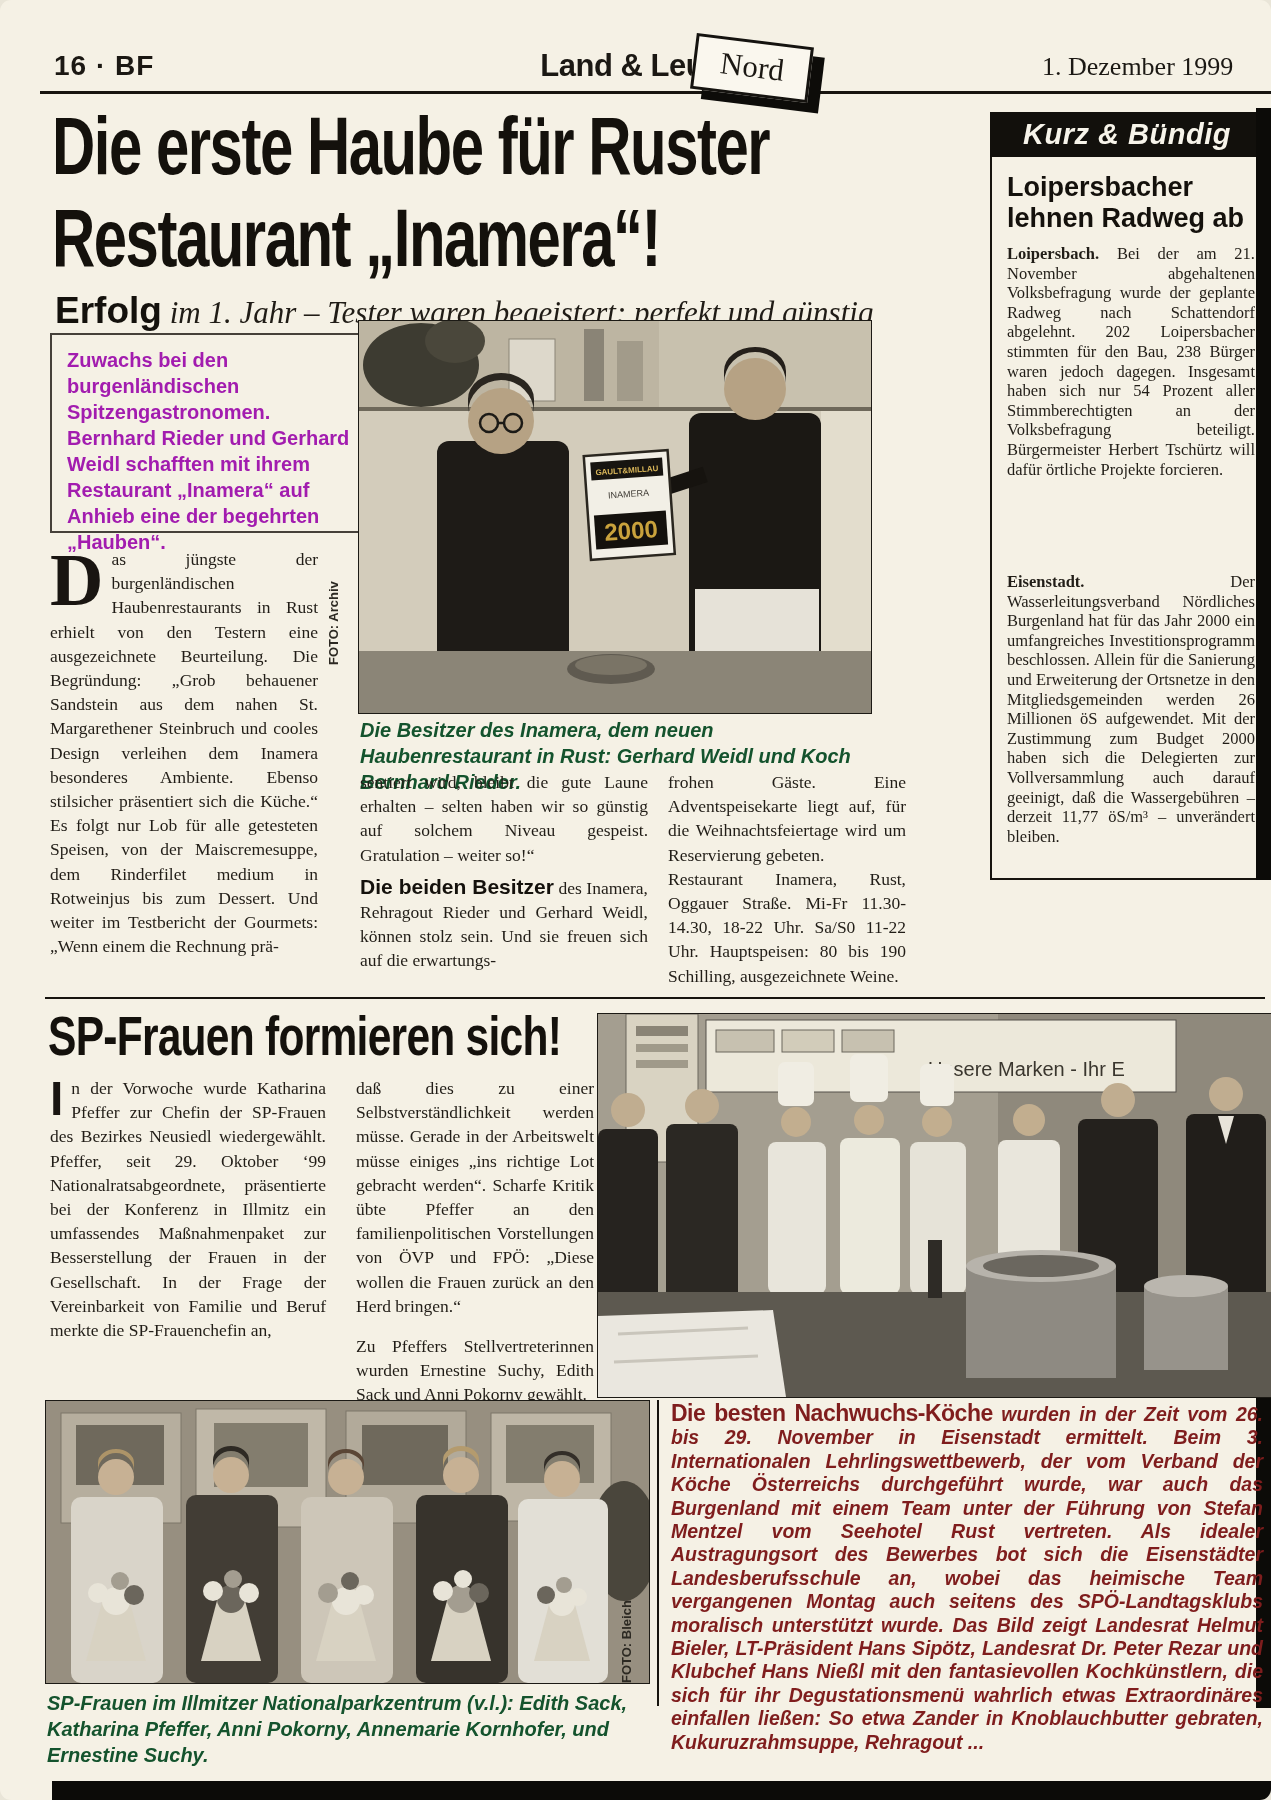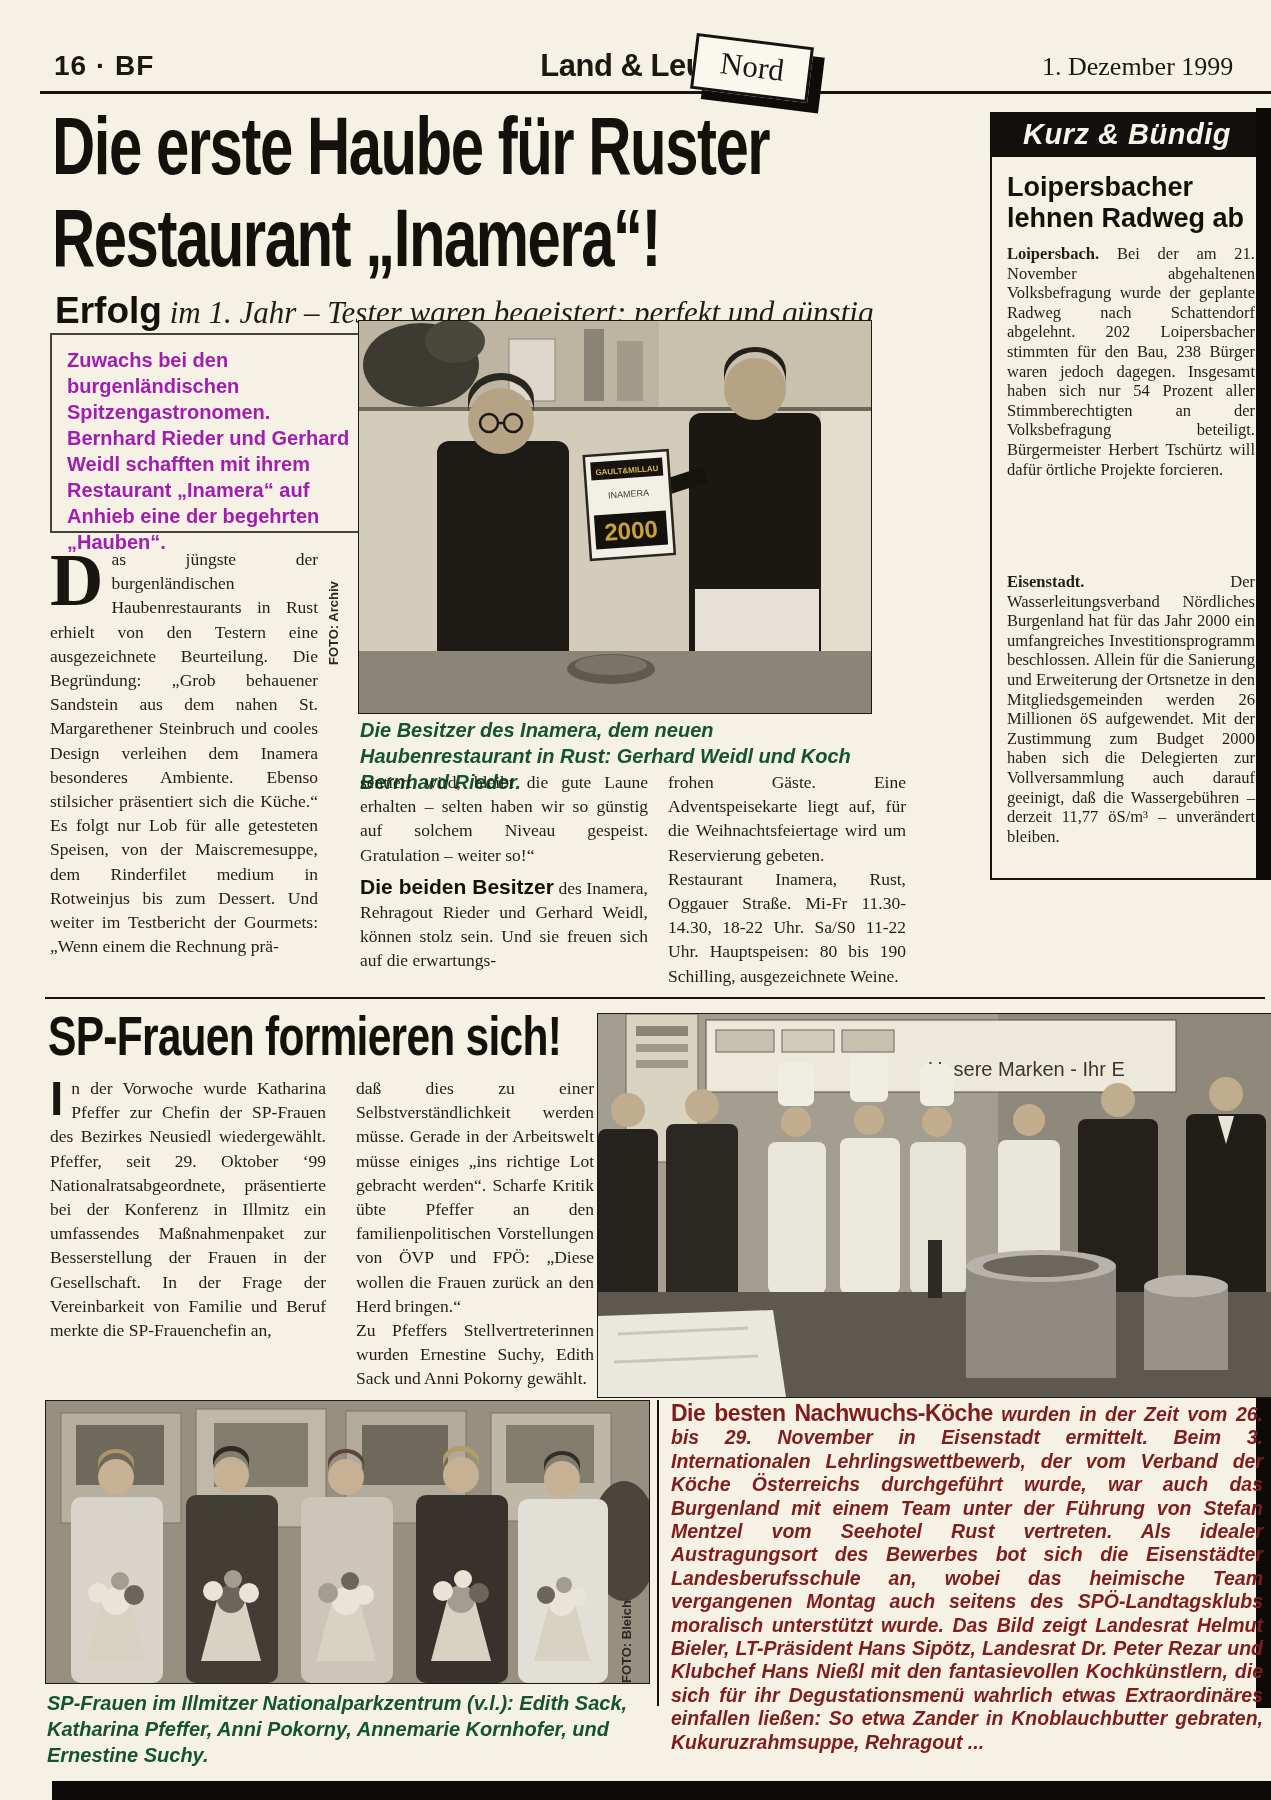--- a/index.html
+++ b/index.html
@@ -1,17 +1,17 @@
 <!DOCTYPE html>
 <html lang="de"><head>
 <meta charset="utf-8">
 <style>
   html,body{margin:0;padding:0;background:#e9e5d8;}
   .page{position:relative;width:1271px;height:1800px;background:#f5f1e5;overflow:hidden;
-        font-family:"Liberation Serif",serif;color:#1b1813;}
+        font-family:"Liberation Serif",serif;color:#1b1813;border-radius:11px;}
   .abs{position:absolute;}
   
   .pagenum{left:54px;top:50px;font-family:"Liberation Sans",sans-serif;font-weight:bold;font-size:28px;letter-spacing:1px;}
   .section{left:0;top:48px;width:1271px;text-align:center;font-family:"Liberation Sans",sans-serif;font-weight:bold;font-size:31px;letter-spacing:-0.5px;}
   .date{left:1042px;top:52px;font-size:26px;white-space:nowrap;}
   .header-rule{left:40px;top:91px;width:1231px;height:3px;background:#17140f;}
   .nord-tab{left:693px;top:40px;width:112px;height:50px;background:#faf7ee;border:3px solid #15130f;
             box-shadow:12px 9px 0 #0d0c09;transform:rotate(7deg);text-align:center;
             font-size:31px;line-height:48px;z-index:5;}
   
@@ -158,21 +158,21 @@
   <div class="abs divider"></div>
   <div class="abs edge-strip" style="top:108px;height:772px;"></div>
   <div class="abs edge-strip" style="top:1398px;height:310px;"></div>
 
   <div class="abs sp-headline">SP-Frauen formieren sich!</div>
   <div class="abs bodycol sp-col1">
     <span class="dropcap sans">I</span><span>n der Vorwoche wurde Katharina Pfeffer zur Chefin der SP-Frauen des Bezirkes Neusiedl wiedergewählt. Pfeffer, seit 29. Oktober ‘99 Nationalratsabgeordnete, präsentierte bei der Konferenz in Illmitz ein umfassendes Maßnahmenpaket zur Besserstellung der Frauen in der Gesellschaft. In der Frage der Vereinbarkeit von Familie und Beruf merkte die SP-Frauenchefin an,</span>
   </div>
   <div class="abs bodycol sp-col2">
     <p>daß dies zu einer Selbstverständlichkeit werden müsse. Gerade in der Arbeitswelt müsse einiges „ins richtige Lot gebracht werden“. Scharfe Kritik übte Pfeffer an den familienpolitischen Vorstellungen von ÖVP und FPÖ: „Diese wollen die Frauen zurück an den Herd bringen.“</p>
-    <p style="margin-top:0;">Zu Pfeffers Stellvertreterinnen wurden Ernestine Suchy, Edith Sack und Anni Pokorny gewählt.</p>
+    <p style="margin-top:16px;">Zu Pfeffers Stellvertreterinnen wurden Ernestine Suchy, Edith Sack und Anni Pokorny gewählt.</p>
   </div>
 
   <div class="abs photo" style="left:45px;top:1400px;width:603px;height:282px;">
     <svg width="603" height="282" viewBox="0 0 603 282">
       <rect width="603" height="282" fill="#978f80"></rect>
       <rect x="15" y="12" width="120" height="110" fill="#b6ae9e" stroke="#7d7668"></rect>
       <rect x="150" y="8" width="130" height="118" fill="#c0b8a8" stroke="#7d7668"></rect>
       <rect x="300" y="10" width="120" height="112" fill="#b2aa9a" stroke="#7d7668"></rect>
       <rect x="445" y="12" width="120" height="108" fill="#beb6a6" stroke="#7d7668"></rect>
       <rect x="30" y="24" width="88" height="60" fill="#6f695c"></rect>

